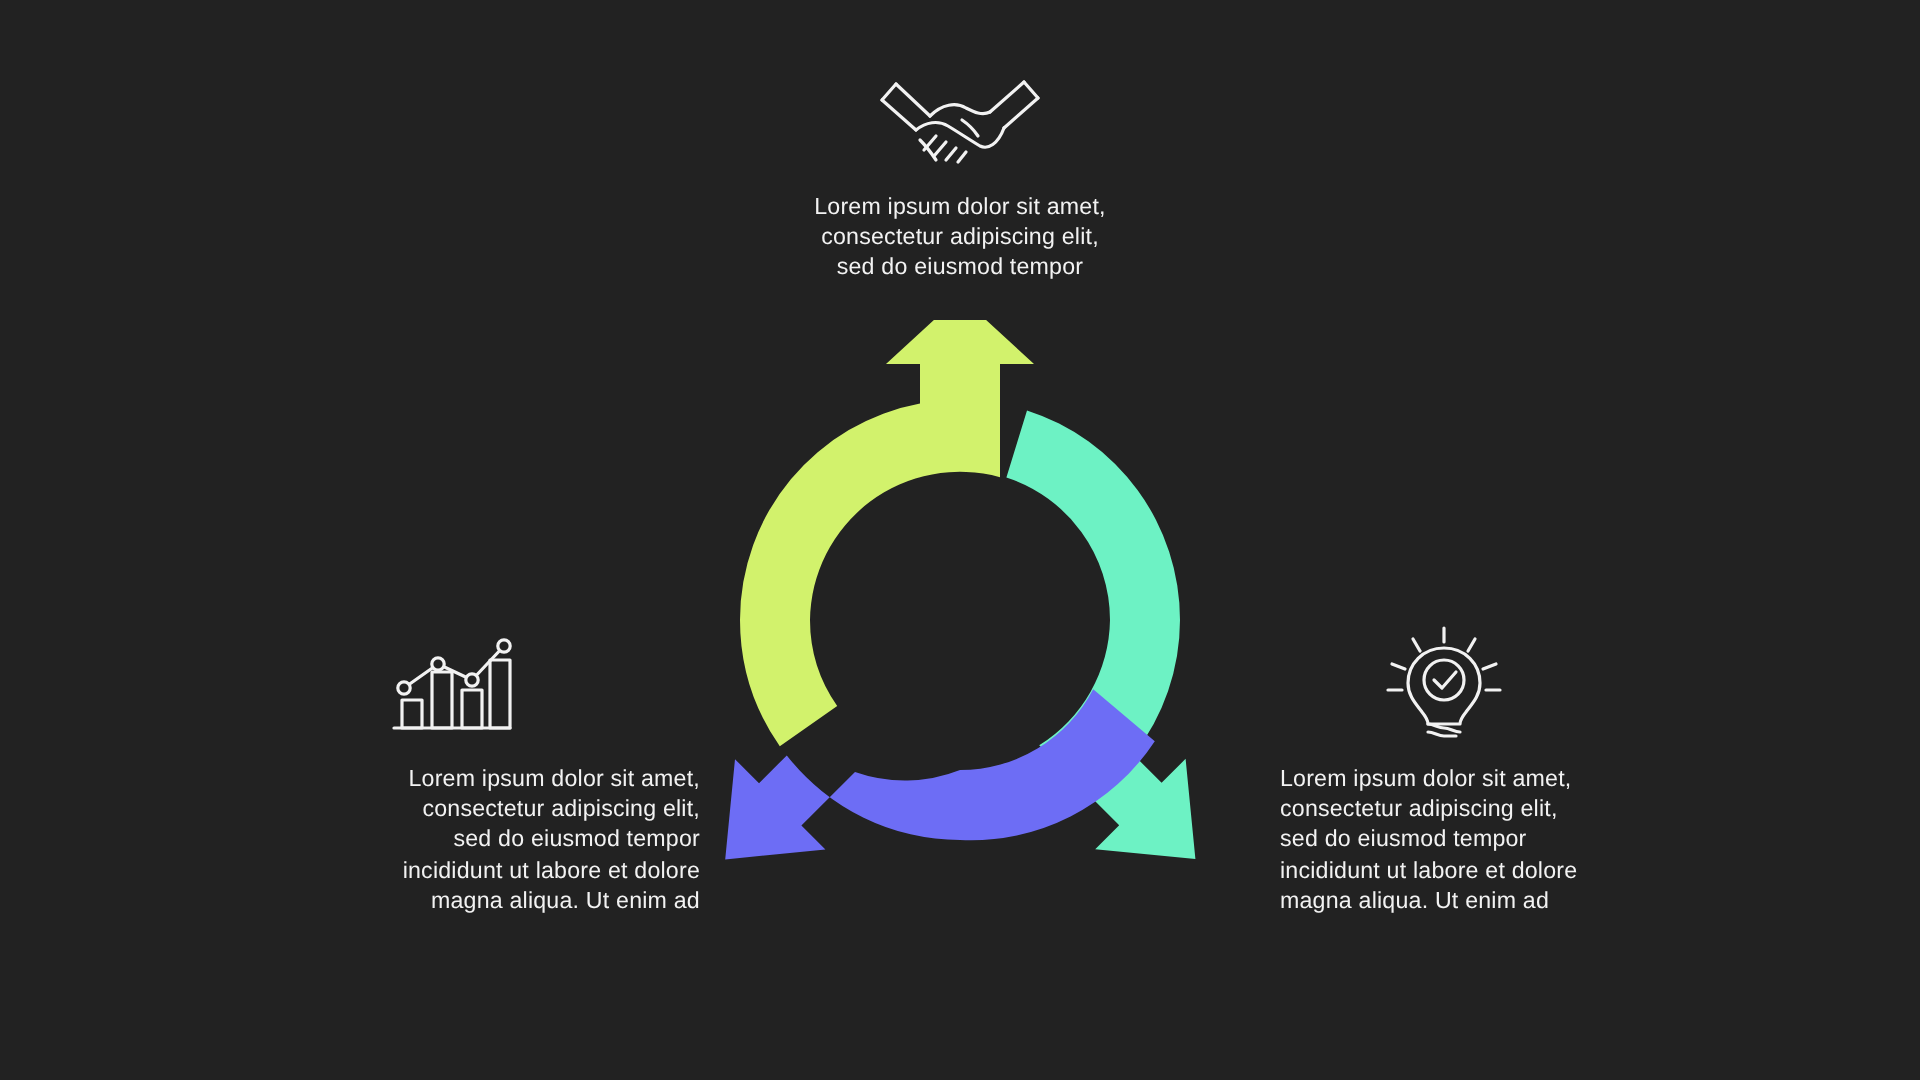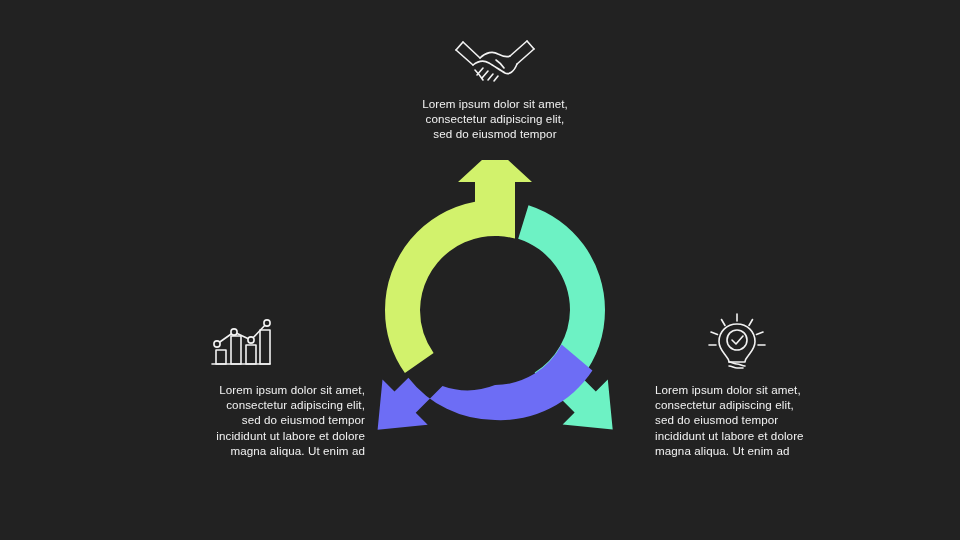--- a/index.html
+++ b/index.html
@@ -13,21 +13,20 @@
     font-family: "Liberation Sans", sans-serif;
     overflow: hidden;
     position: relative;
   }
   #slide {
     position: absolute;
     left: 0; top: 0;
     width: 800px;
     height: 540px;
     background: #222222;
-    margin-left: 15px;
   }
 
   
   #cycle-diagram {
     position: absolute;
     left: 330px;
     top: 160px;
     width: 300px;
     height: 270px;
   }

